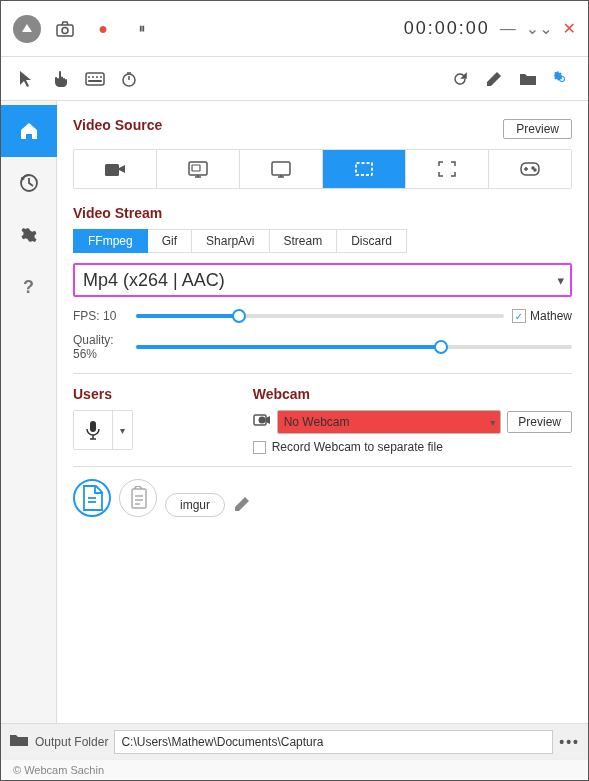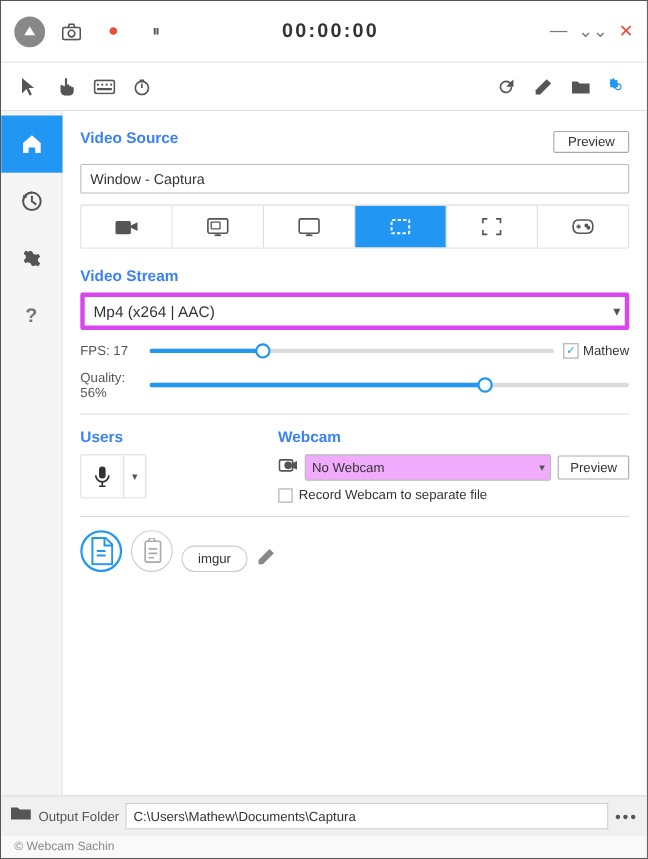--- a/index.html
+++ b/index.html
@@ -43,23 +43,23 @@
       border-radius: 50%;
       font-size: 14px;
       color: #555;
     }
     .tb-btn.arrow { background: #888; border-radius: 50%; }
     .tb-btn.camera { color: #555; }
     .tb-btn.record { color: #e74c3c; font-size: 16px; }
     .tb-btn.pause { color: #555; font-size: 14px; letter-spacing: -2px; }
     .timer {
       flex: 1;
-      text-align: left;
+      text-align: right;
       font-size: 18px;
-      font-weight: 700;
+      font-weight: 400;
       color: #333;
       letter-spacing: 2px;
     }
     .win-btn { font-size: 16px; color: #777; cursor: pointer; }
     .win-btn.close { color: #e74c3c; }
 
     
     .toolbar {
       display: flex;
       align-items: center;
@@ -129,21 +129,21 @@
       flex: 1;
       padding: 16px;
       overflow-y: auto;
       background: #fff;
     }
 
     
     .section-header {
       font-size: 14px;
       font-weight: 600;
-      color: #3b82f6;
+      color: #7f1d1d;
       margin-bottom: 8px;
     }
 
     
     .video-source-row {
       display: flex;
       align-items: center;
       justify-content: space-between;
       margin-bottom: 8px;
     }
@@ -216,23 +216,23 @@
       border-color: #2196F3;
       z-index: 1;
     }
 
     .select-wrap {
       position: relative;
       margin-bottom: 12px;
     }
     .select-wrap select {
       width: 100%;
-      border: 4px solid #d946ef;
+      border: 2px solid #d946ef;
       padding: 5px 24px 5px 8px;
-      font-size: 14px;
+      font-size: 18px;
       color: #333;
       appearance: none;
       background: #fff;
       border-radius: 2px;
       cursor: pointer;
     }
     .select-wrap::after {
       content: '▾';
       position: absolute;
       right: 8px;
@@ -356,21 +356,21 @@
       position: relative;
       flex: 1;
     }
     .webcam-select-wrap select {
       width: 100%;
       border: 1px solid #bbb;
       padding: 4px 22px 4px 6px;
       font-size: 12px;
       color: #333;
       appearance: none;
-      background: #f0abfc;
+      background: #ef4444;
       border-radius: 2px;
       cursor: pointer;
     }
     .webcam-select-wrap::after {
       content: '▾';
       position: absolute;
       right: 6px;
       top: 50%;
       transform: translateY(-50%);
       color: #555;
@@ -589,21 +589,20 @@
     <div class="sidebar-item" style="font-size:18px;font-weight:700;color:#777;">?</div>
   </div>
 
   <div class="content">
 
     
     <div class="video-source-row">
       <span class="section-header">Video Source</span>
       <button class="preview-btn">Preview</button>
     </div>
-    <input class="source-input" type="text" value="Window - Captura" style="">
 
     
     <div class="icon-row">
       <div class="icon-row-btn">
         <svg width="22" height="18" viewBox="0 0 22 18" fill="#555">
           <rect x="1" y="4" width="14" height="12" rx="1.5"></rect>
           <polygon points="15,8 21,5 21,13 15,10"></polygon>
         </svg>
       </div>
       <div class="icon-row-btn">
@@ -641,33 +640,40 @@
             <line x1="5" y1="8" x2="9" y2="8"></line>
           <circle cx="14" cy="7" r="1" fill="#555"></circle>
           <circle cx="16" cy="9" r="1" fill="#555"></circle>
         </svg>
       </div>
     </div>
 
     
     <div class="section-header">Video Stream</div>
     <div style="margin-top:8px;"></div>
+    <div class="encoder-tabs">
+      <button class="enc-tab active">FFmpeg</button>
+      <button class="enc-tab">Gif</button>
+      <button class="enc-tab">SharpAvi</button>
+      <button class="enc-tab">Stream</button>
+      <button class="enc-tab">Discard</button>
+    </div>
 
     <div class="select-wrap">
       <select>
         <option>Mp4 (x264 | AAC)</option>
         <option>Mp4 (x264)</option>
         <option>Mp4 (AAC)</option>
         <option>Mkv</option>
       </select>
     </div>
 
     
     <div class="slider-row">
-      <span class="slider-label">FPS: <span>17</span></span>
+      <span class="slider-label">FPS: <span>10</span></span>
       <div class="slider-track">
         <div class="slider-fill" style="width:28%;"></div>
         <div class="slider-thumb" style="left:calc(28% - 7px);"></div>
       </div>
       <div class="slider-check">
         <div class="check-box">✓</div>
         <span>Mathew</span>
       </div>
     </div>
 

